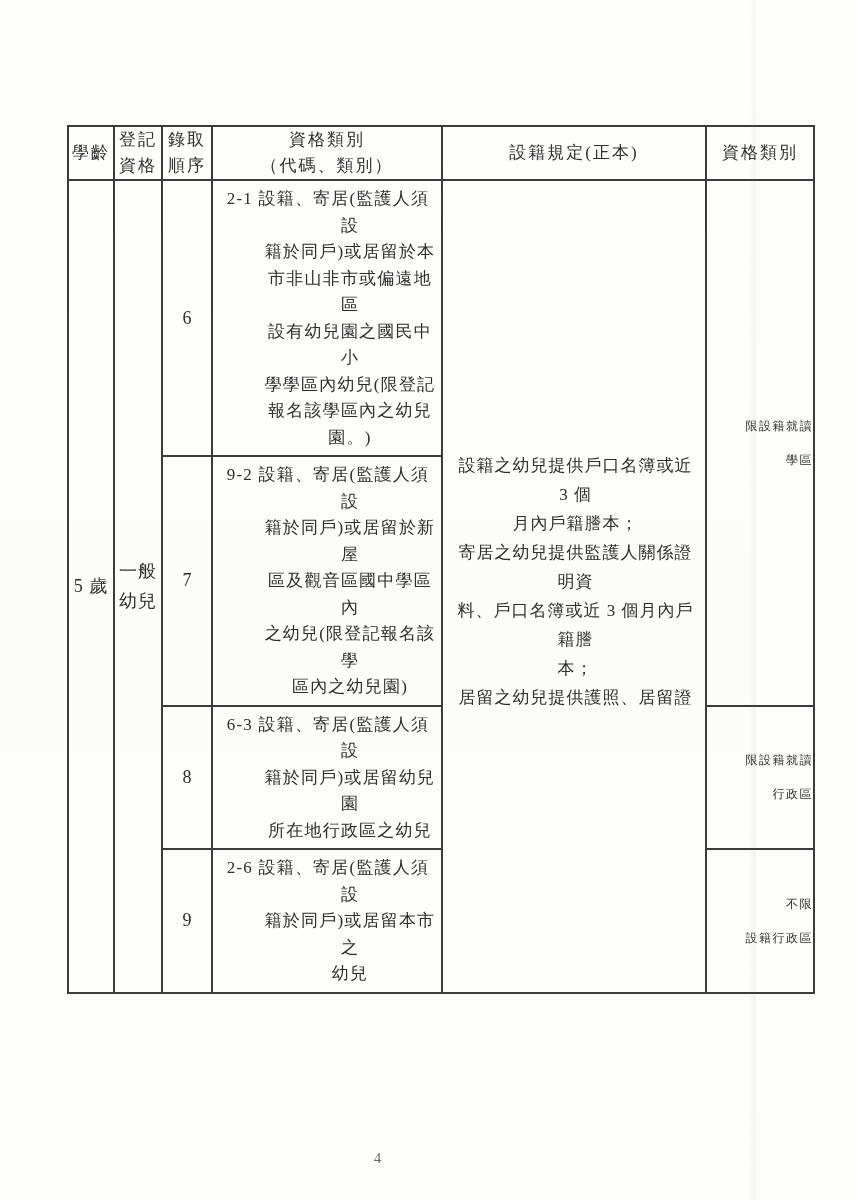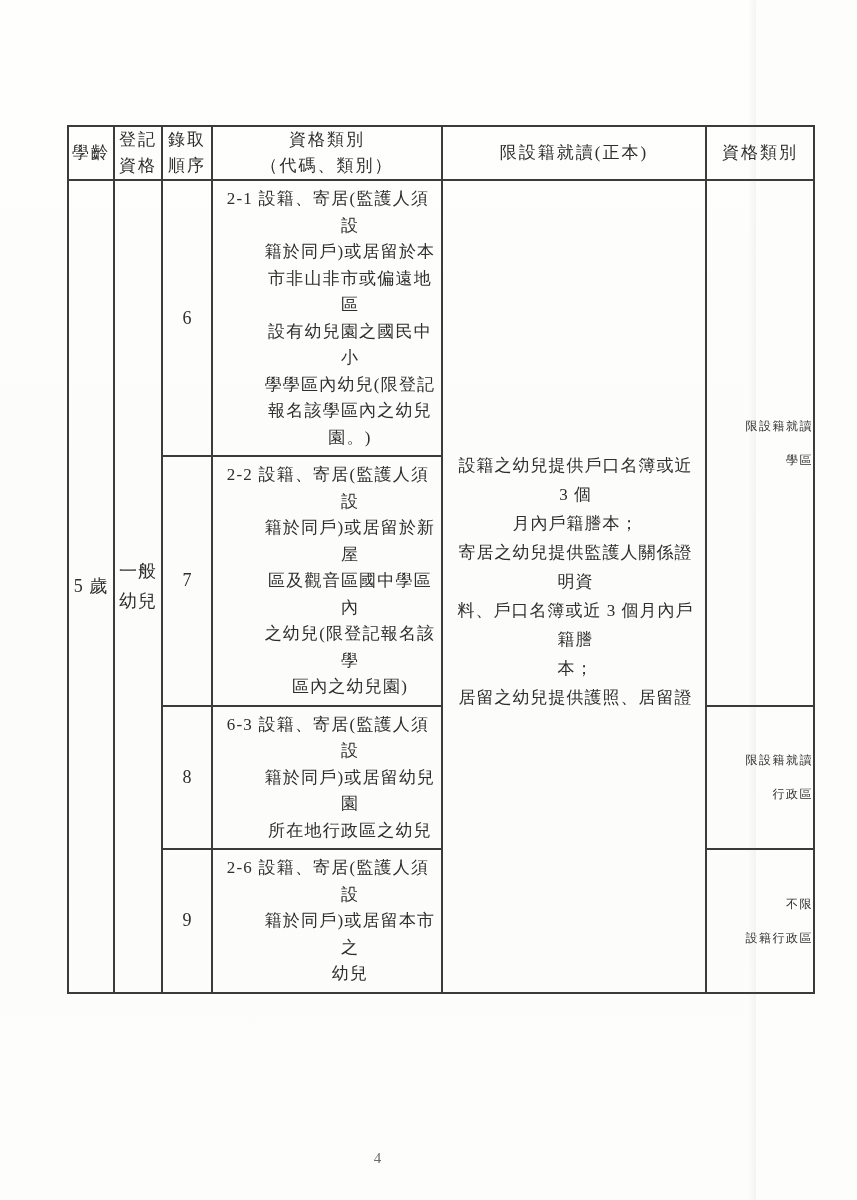--- a/index.html
+++ b/index.html
@@ -107,21 +107,21 @@
 
     <tbody>
         <tr style="height:53px">
       <th>學齡</th>
       <th>登記
 資格</th>
       <th>錄取
 順序</th>
       <th>資格類別
 （代碼、類別）</th>
-      <th>限設籍就讀(正本)</th>
+      <th>設籍規定(正本)</th>
       <th>資格類別</th>
     </tr>
 
     <tr style="height:187px">
       <td class="cell-center" rowspan="4">5 歲</td>
       <td class="cell-center" rowspan="4">一般
 幼兒</td>
       <td class="cell-order">6</td>
       <td class="cell-category">2-1 設籍、寄居(監護人須設
 籍於同戶)或居留於本
@@ -135,21 +135,21 @@
 寄居之幼兒提供監護人關係證明資
 料、戶口名簿或近 3 個月內戶籍謄
 本；
 居留之幼兒提供護照、居留證</td>
       <td class="cell-residency" rowspan="2">限設籍就讀
 學區</td>
     </tr>
 
     <tr style="height:139px">
       <td class="cell-order">7</td>
-      <td class="cell-category">2-2 設籍、寄居(監護人須設
+      <td class="cell-category">9-2 設籍、寄居(監護人須設
 籍於同戶)或居留於新屋
 區及觀音區國中學區內
 之幼兒(限登記報名該學
 區內之幼兒園)</td>
     </tr>
 
     <tr style="height:77px">
       <td class="cell-order">8</td>
       <td class="cell-category">6-3 設籍、寄居(監護人須設
 籍於同戶)或居留幼兒園

